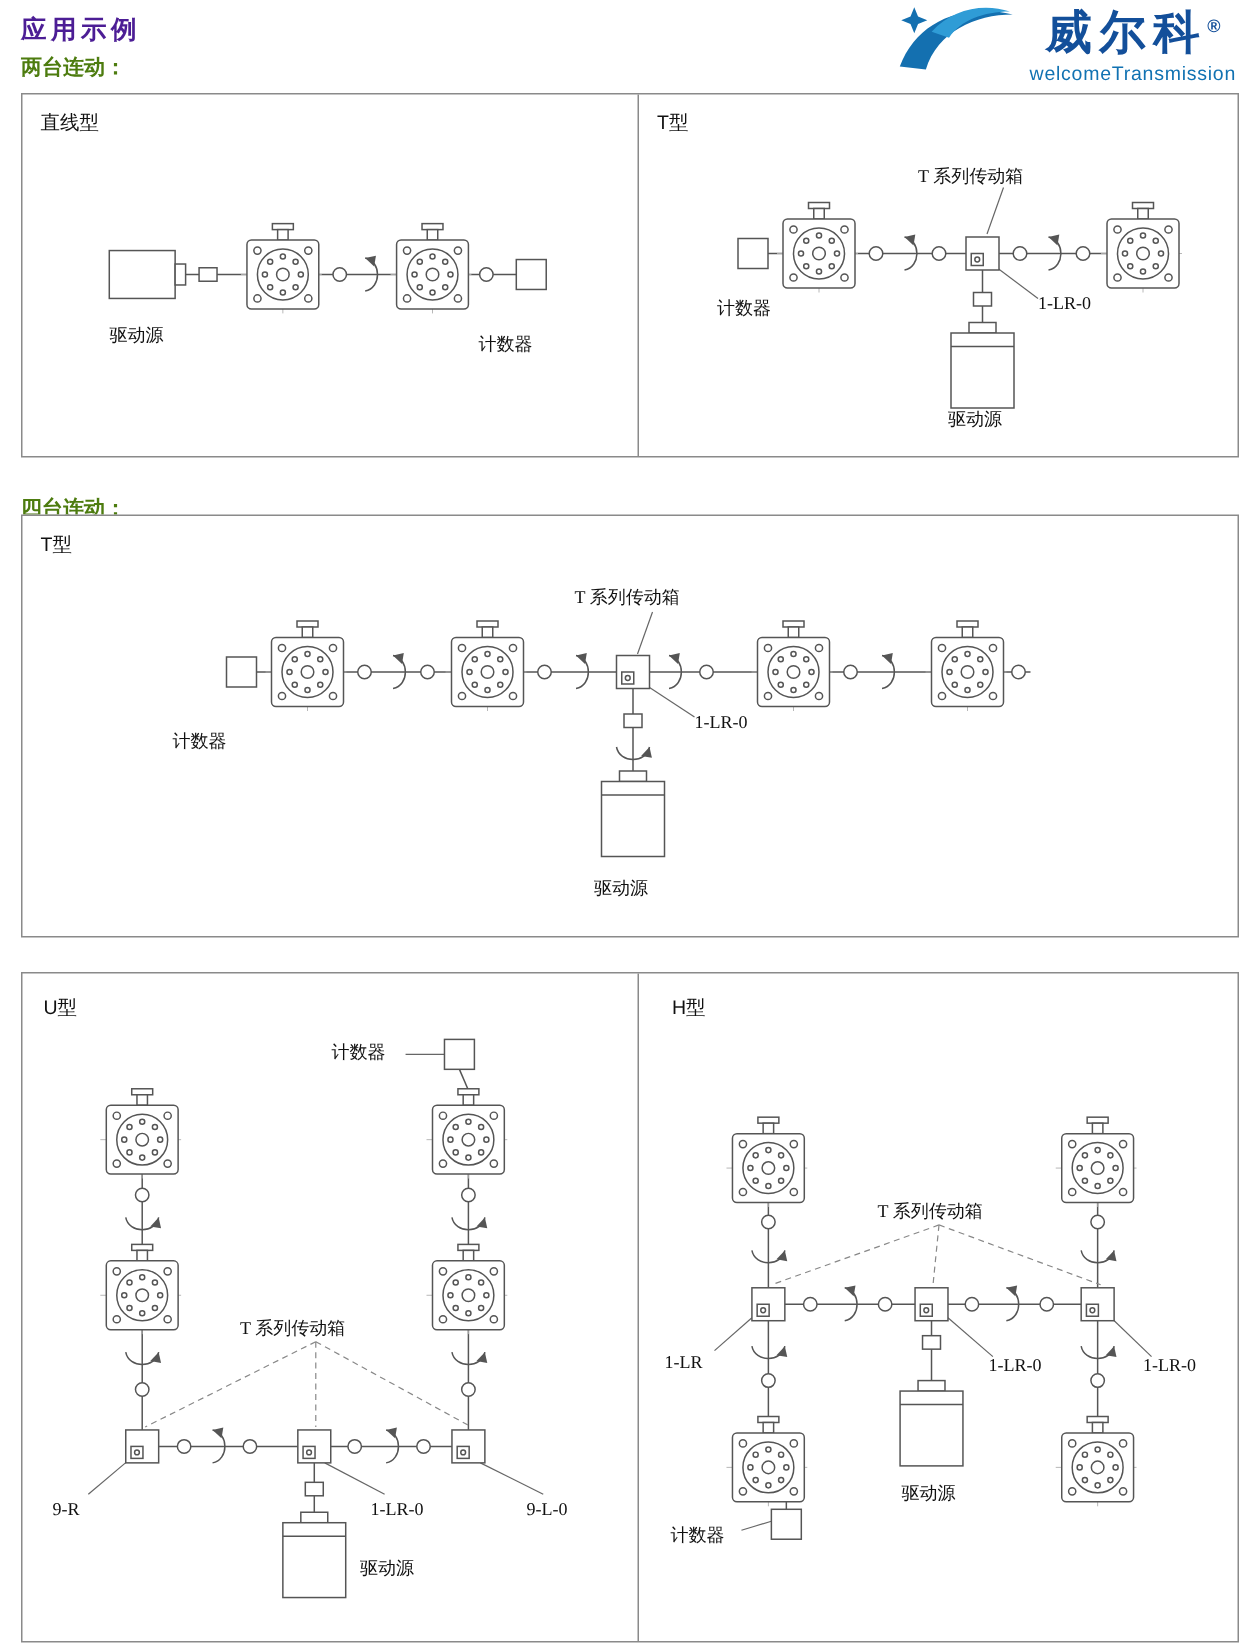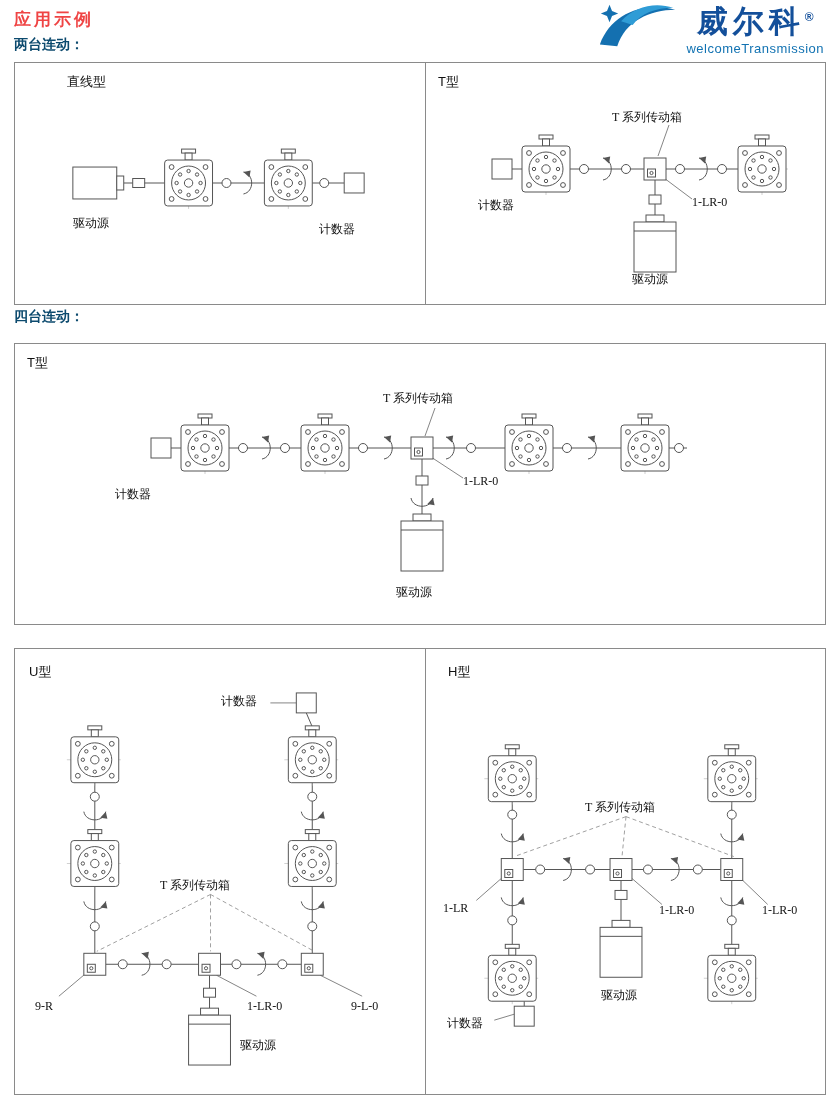--- a/index.html
+++ b/index.html
@@ -1,31 +1,31 @@
 <!DOCTYPE html>
 <html><head>
 <meta charset="utf-8">
 <style>
   * { margin:0; padding:0; box-sizing:border-box; }
   html,body { width:840px; height:1098px; background:#ffffff; }
   body { font-family:"Liberation Sans","DejaVu Sans",sans-serif; color:#111; position:relative; }
   .page { position:relative; width:840px; height:1098px; overflow:hidden; background:#fff; }
 
-  .page-title { position:absolute; left:14px; top:8px; font-size:17px; font-weight:bold; letter-spacing:3px; color:#ef4444; }
+  .page-title { position:absolute; left:14px; top:8px; font-size:17px; font-weight:bold; letter-spacing:3px; color:#4c1d95; }
 
   .logo { position:absolute; right:16px; top:0px; display:flex; align-items:center; }
   .logo-mark { width:92px; height:56px; }
   .logo-text { display:flex; flex-direction:column; align-items:center; margin-left:2px; }
   .brand-line { font-size:31px; font-weight:bold; color:#134f9a; letter-spacing:5px; line-height:34px; }
   .reg { font-size:12px; vertical-align:super; color:#134f9a; letter-spacing:0; }
   .logo-sub { font-size:13px; color:#1172b2; margin-top:2px; letter-spacing:0.5px; }
 
-  .section-heading { position:absolute; left:14px; font-size:14px; font-weight:bold; color:#0c4a6e; }
+  .section-heading { position:absolute; left:14px; font-size:14px; font-weight:bold; color:#4d7c0f; }
   .sh-two { top:36px; }
-  .sh-four { top:308px;text-align:right; }
+  .sh-four { top:330px;text-align:right; }
 
   .box { position:absolute; border:1px solid #8a8a8a; background:#fff; }
   .box1 { left:14px; top:62px;  width:812px; height:243px; }
   .box2 { left:14px; top:343px; width:812px; height:282px; }
   .box3 { left:14px; top:648px; width:812px; height:447px;padding-left:31px; }
 
   .panel { position:absolute; top:0; height:100%; }
   .panel-left  { left:0; width:411px; border-right:1px solid #8a8a8a; }
   .panel-right { left:411px; width:399px; }
   .panel-full  { left:0; width:810px; }
@@ -109,21 +109,21 @@
       <div class="brand-line"><span>威尔科</span><span class="reg">®</span></div>
       <div class="logo-sub">welcomeTransmission</div>
     </div>
   </div>
 
   <div class="section-heading sh-two">两台连动：</div>
 
   <div class="box box1">
 
     <div class="panel panel-left">
-      <div class="panel-title" style="left:12px;top:10px;margin-left:40px;">直线型</div>
+      <div class="panel-title" style="left:12px;top:10px;">直线型</div>
       <svg class="diag" viewBox="0 0 411 241">
         <g>
           <line x1="109" y1="120" x2="150" y2="120" class="ln"></line>
           <line x1="198" y1="120" x2="250" y2="120" class="ln"></line>
           <line x1="298" y1="120" x2="330" y2="120" class="ln"></line>
         </g>
         <use href="#motorh" x="58" y="104"></use>
         <use href="#cpl" x="118" y="115.5"></use>
         <use href="#gb" x="150" y="86"></use>
         <circle cx="212" cy="120" r="4.5" class="s"></circle>

